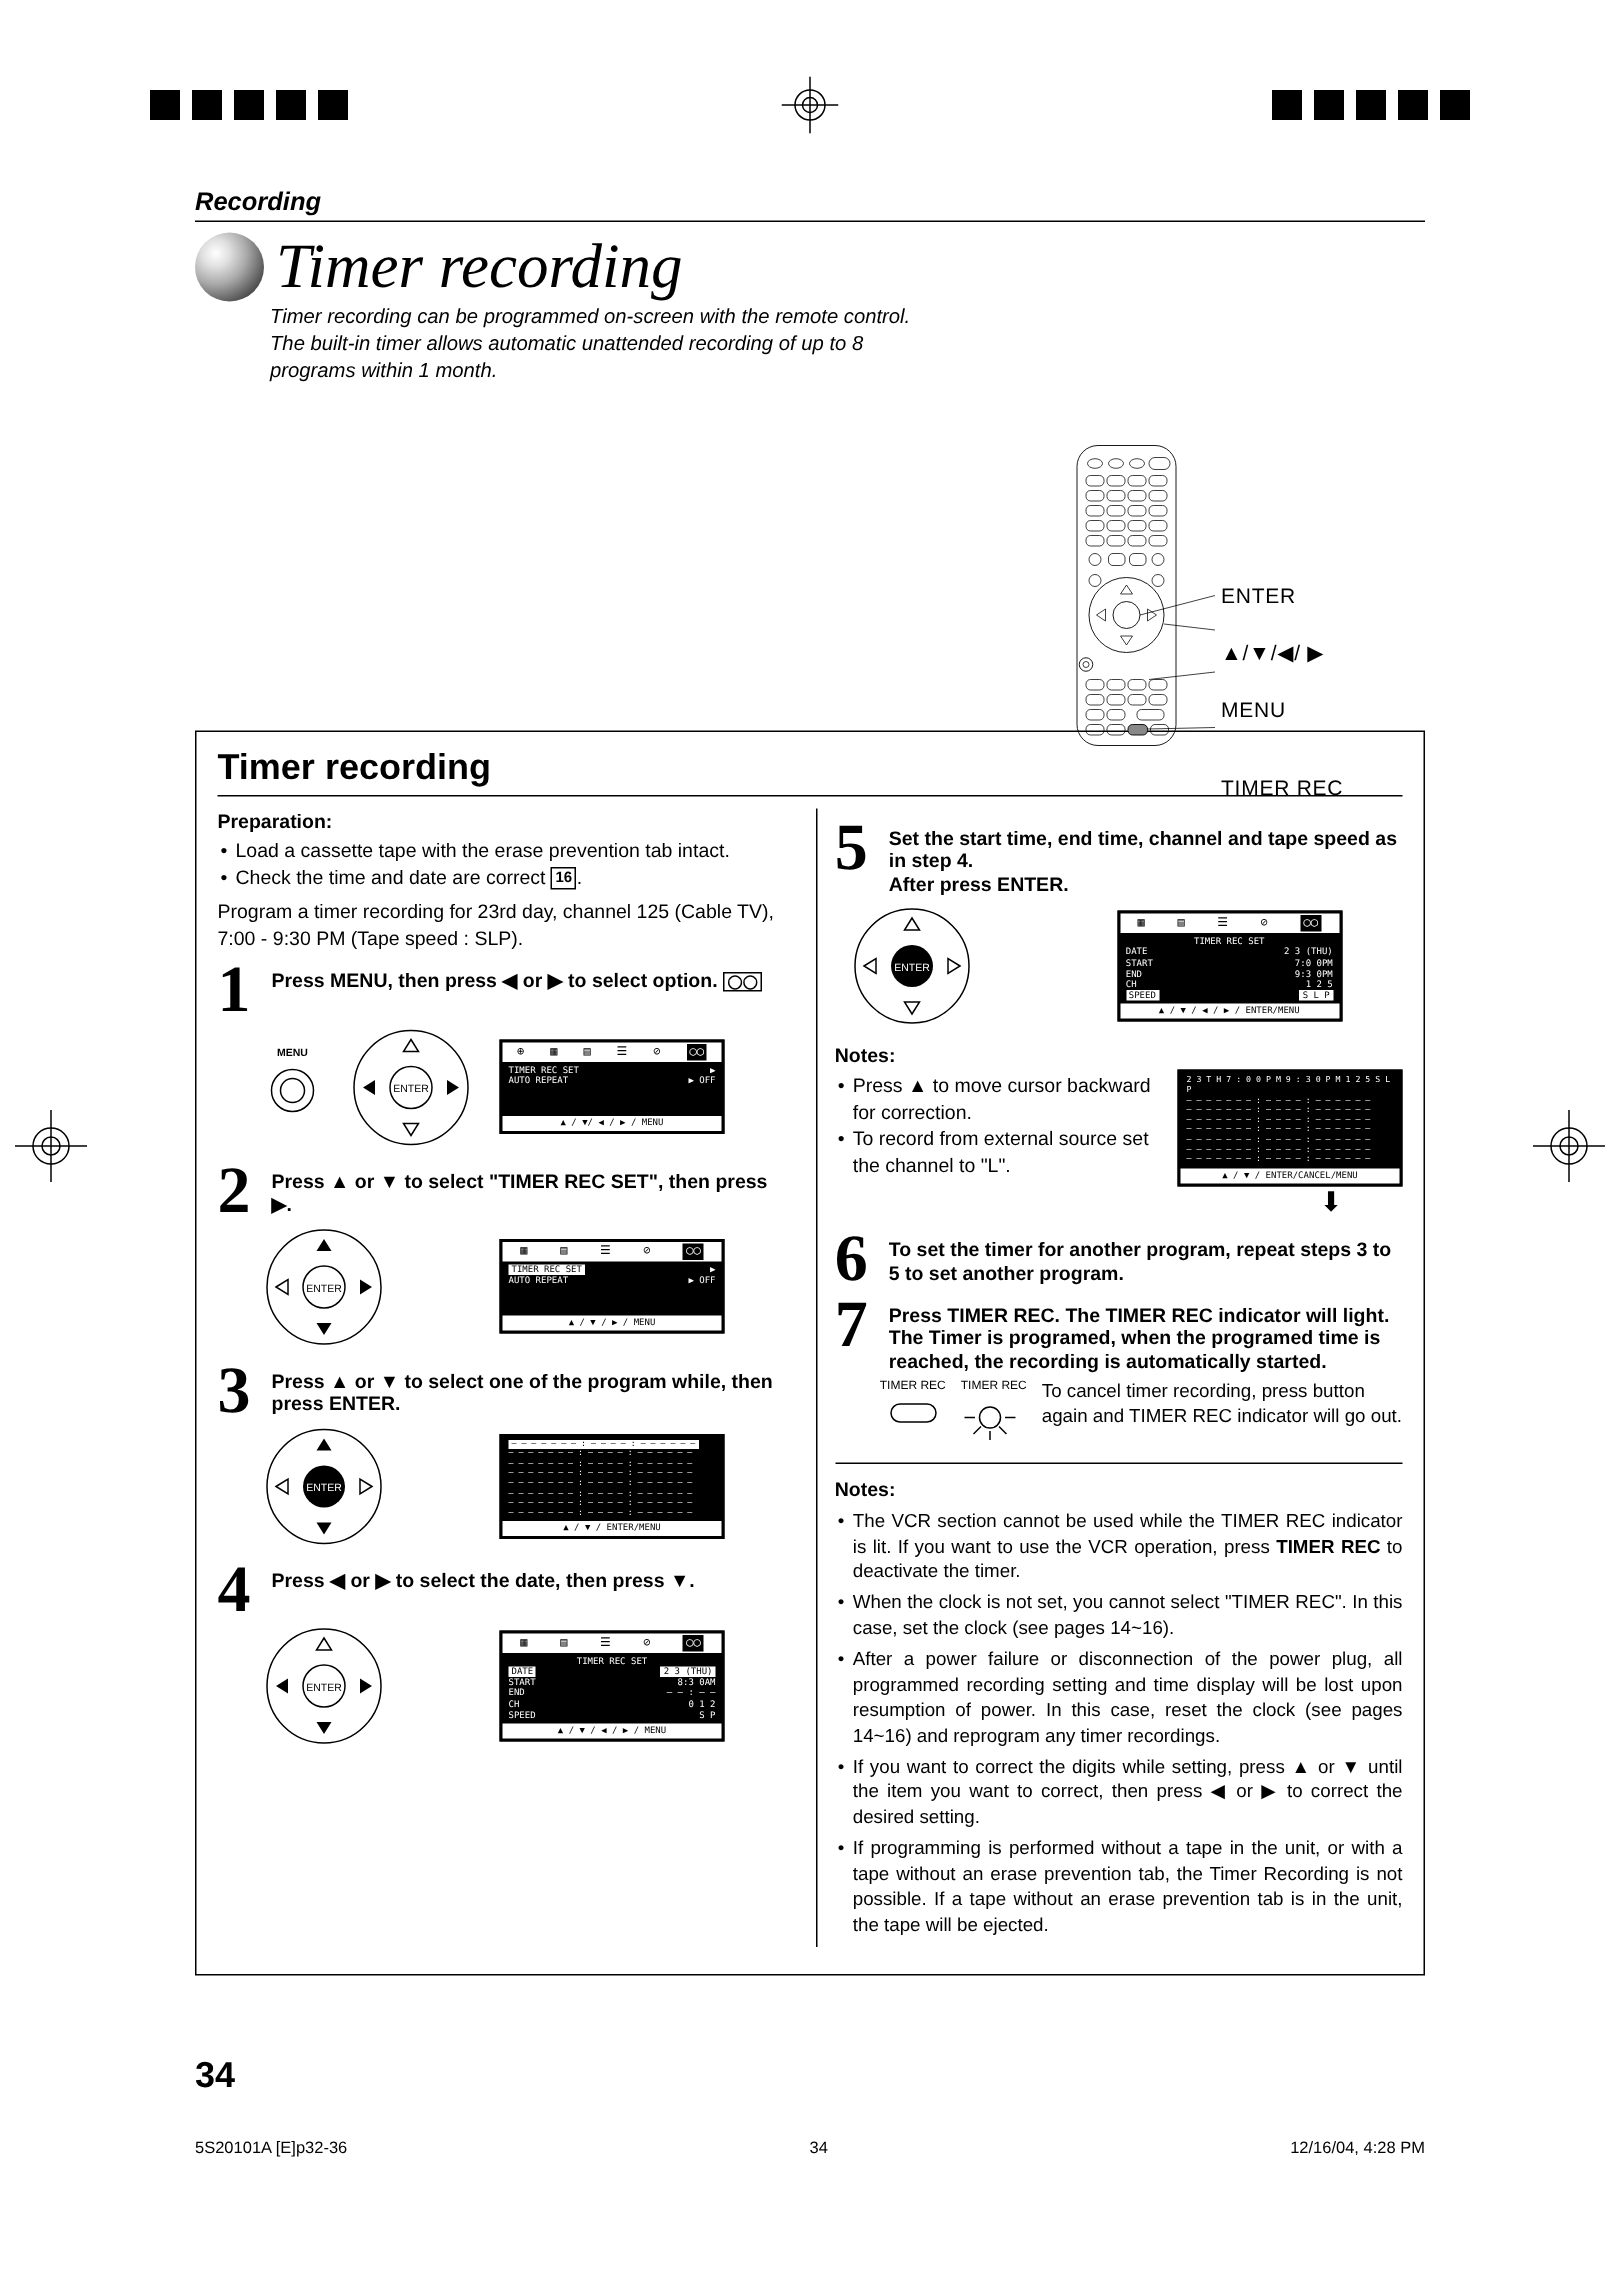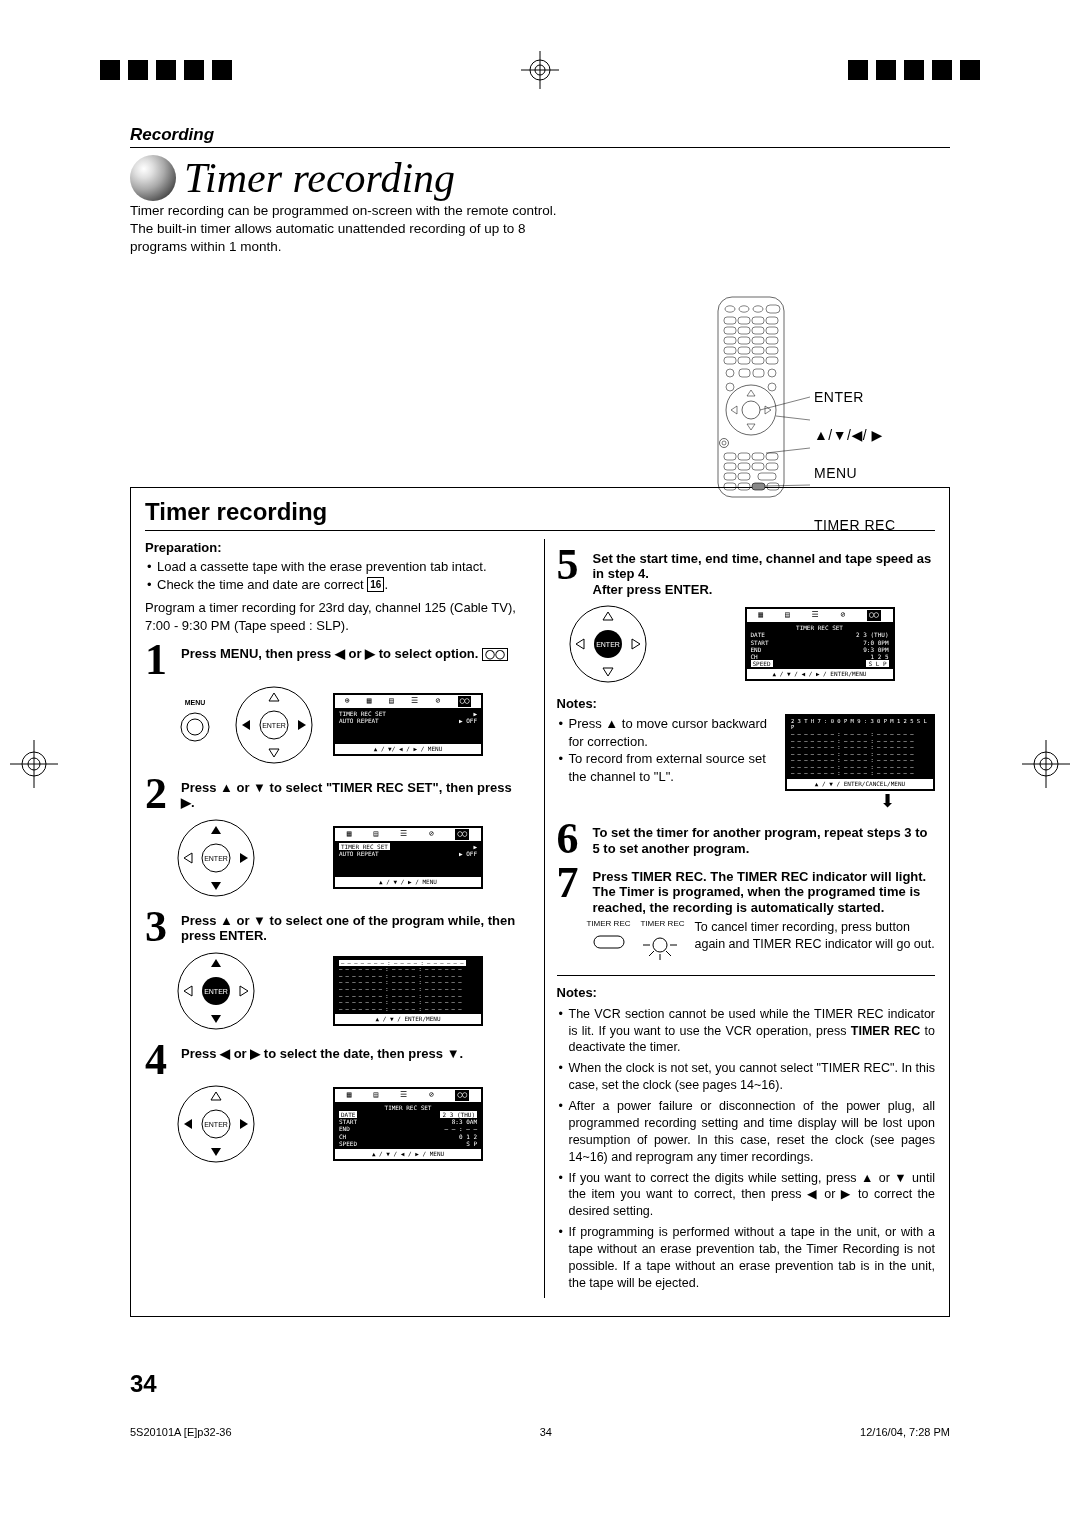--- a/index.html
+++ b/index.html
@@ -123,21 +123,21 @@
   <div class="content">
     <div class="section-label">Recording</div>
     <div class="section-rule"></div>
 
     <div class="title-row">
       <div class="sphere"></div>
       <div>
         <div class="script-title">Timer recording</div>
       </div>
     </div>
-    <div class="intro" style="">Timer recording can be programmed on-screen with the remote control. The built-in timer allows automatic unattended recording of up to 8 programs within 1 month.</div>
+    <div class="intro" style="margin-left:50px;font-style:italic;">Timer recording can be programmed on-screen with the remote control. The built-in timer allows automatic unattended recording of up to 8 programs within 1 month.</div>
 
     <div class="remote-area">
       <div style="display:flex; align-items:flex-start;">
         <svg class="remote-svg" viewBox="0 0 100 210">
           <rect x="8" y="2" width="66" height="200" rx="14" fill="none" stroke="#000" stroke-width="0.6"></rect>
 
           <ellipse cx="20" cy="14" rx="5" ry="3.2" fill="none" stroke="#000" stroke-width="0.5"></ellipse>
             <ellipse cx="34" cy="14" rx="5" ry="3.2" fill="none" stroke="#000" stroke-width="0.5"></ellipse>
             <ellipse cx="48" cy="14" rx="5" ry="3.2" fill="none" stroke="#000" stroke-width="0.5"></ellipse>
             <rect x="56" y="10" width="14" height="8" rx="4" fill="none" stroke="#000" stroke-width="0.5"></rect>
@@ -432,21 +432,21 @@
                 <div class="row">
                     <span class="hl">SPEED</span>
                     <span class="hl">S L P</span>
                   </div>
               </div>
               <div class="foot">▲ / ▼ / ◀ / ▶ / ENTER/MENU</div>
             </div>
           </div>
 
           <div class="bold" style="margin-top:4px">Notes:</div>
-          <div style="display:flex; gap:6px; align-items:flex-end;">
+          <div style="display:flex; gap:6px; align-items:center;">
             <ul class="bullet-list" style="flex:1">
               <li>Press ▲ to move cursor backward for correction.</li>
               <li>To record from external source set the channel to "L".</li>
             </ul>
             <div class="mini-screen small" style="flex-shrink:0">
               <div class="body" style="min-height:58px">
                 <div>2 3   T H   7 : 0 0 P M  9 : 3 0 P M 1 2 5   S L P</div>
                 <div>– – – – –   – – : – –      – – : – –   – – –   –</div>
                 <div>– – – – –   – – : – –      – – : – –   – – –   –</div>
                 <div>– – – – –   – – : – –      – – : – –   – – –   –</div>
@@ -504,16 +504,16 @@
         </div>
       </div>
     </div>
   </div>
 
   <div class="pagenum">34</div>
 
   <div class="footer">
     <span>5S20101A [E]p32-36</span>
     <span>34</span>
-    <span>12/16/04, 7:28 PM</span>
+    <span>12/16/04, 4:28 PM</span>
   </div>
 
 </div>
 
 </body></html>

